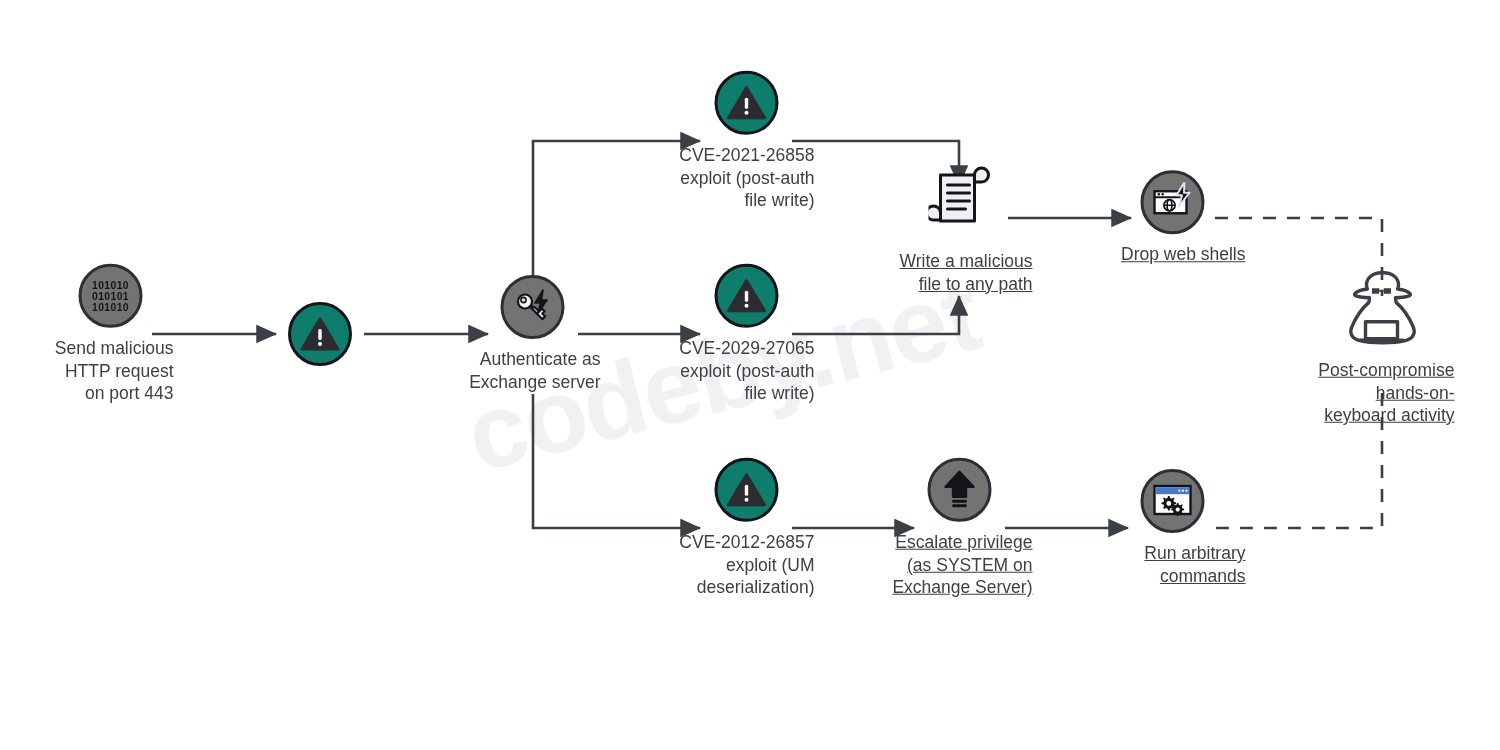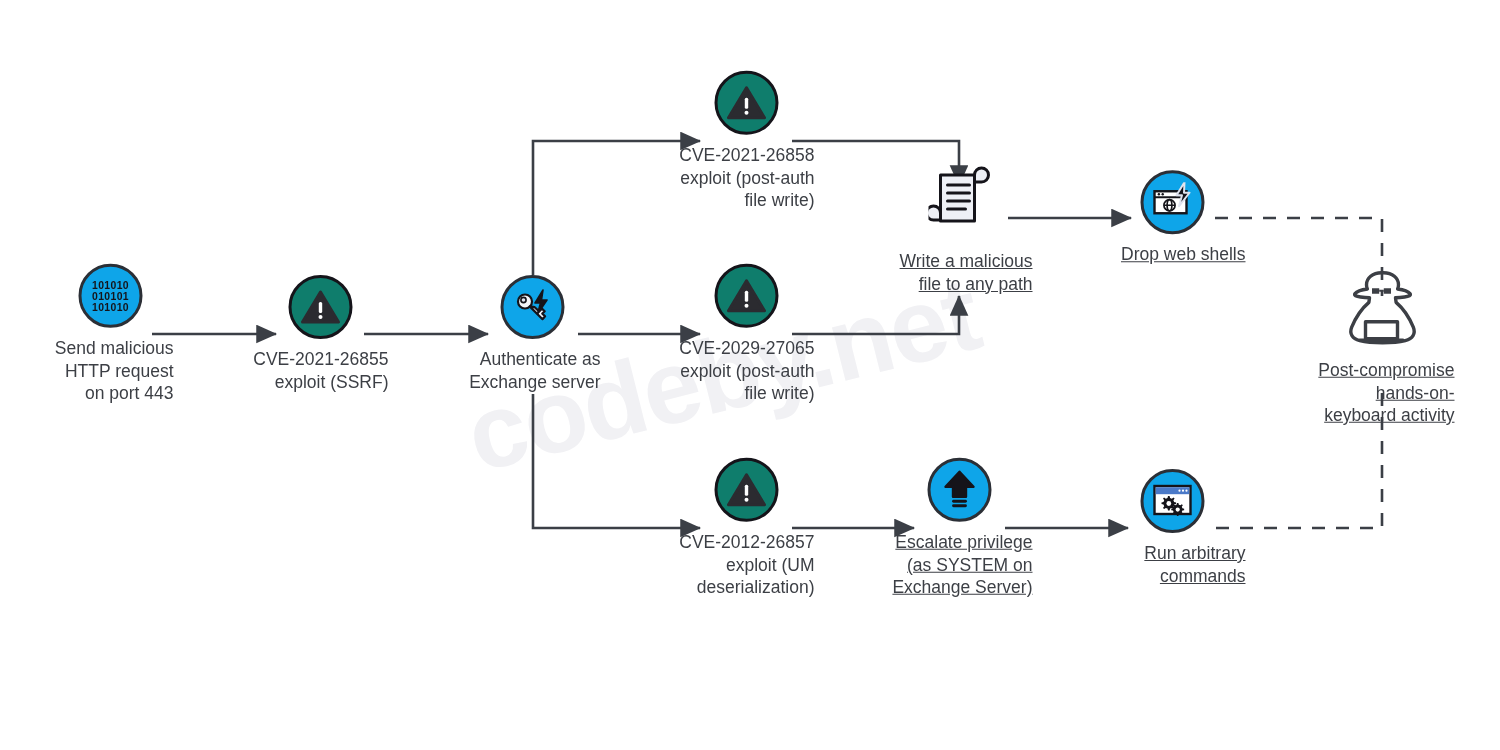--- a/index.html
+++ b/index.html
@@ -7,21 +7,21 @@
        font-family:"Liberation Sans","DejaVu Sans",sans-serif;
        -webkit-font-smoothing:antialiased;}
   #stage{position:absolute;inset:0;width:1500px;height:750px;}
   .wm{position:absolute;left:460px;top:200px;width:640px;height:320px;
       transform:rotate(-14deg);transform-origin:center center;
       font-size:104px;font-weight:700;color:#f1f1f4;letter-spacing:-2px;
       user-select:none;pointer-events:none;white-space:nowrap;line-height:320px;}
   .node{position:absolute;transform:translate(-50%,-50%);text-align:right;}
   .disc{width:64px;height:64px;border-radius:50%;box-sizing:border-box;
         margin:0 auto;display:flex;align-items:center;justify-content:center;}
-  .disc.grey{background:#0ea5e9;border:3.5px solid #2b2f36;}
+  .disc.grey{background:#737373;border:3.5px solid #2b2f36;}
   .disc.green{background:#0f7d6c;border:3.5px solid #15141a;}
   .plain{width:96px;height:86px;margin:0 auto;display:flex;align-items:center;justify-content:center;}
   .lbl{margin-top:9px;font-size:17.5px;line-height:22.5px;color:#3c3f45;
        white-space:pre-line;font-weight:400;}
   .lbl.wide{width:230px;margin-left:-83px;text-decoration:underline;}
   .lbl.w200{width:210px;margin-left:-73px;}
   .lbl.w180{width:190px;margin-left:-63px;}
   svg.edges{position:absolute;left:0;top:0;width:1500px;height:750px;
             pointer-events:none;overflow:visible;}
 </style>
@@ -70,22 +70,20 @@
   </div>
 
   <div class="node" style="left:320px;top:334px">
     <div class="disc green">
       <svg width="40" height="36" viewBox="0 0 40 36">
         <path d="M20 3 L38 33 L2 33 Z" fill="#2b2b30" stroke="#2b2b30" stroke-width="3" stroke-linejoin="round"></path>
         <rect x="18.3" y="13" width="3.4" height="11" rx="1.5" fill="#fff"></rect>
         <circle cx="20" cy="28" r="2" fill="#fff"></circle>
       </svg>
     </div>
-    <div class="lbl w200">CVE-2021-26855
-exploit (SSRF)</div>
   </div>
 
   <div class="node" style="left:532px;top:334px">
     <div class="disc grey">
       <svg width="42" height="42" viewBox="0 0 42 42">
         <g stroke="#15141a" stroke-width="2.2" fill="#f4f5f9" stroke-linejoin="round">
           <circle cx="13.5" cy="15.5" r="7"></circle>
           <path d="M18.2 20.4 L31 33.2 L33.6 30.2 L30.8 27.6 L33.2 25.2 L30.4 22.6 L27.6 25.4 L23.2 21.2 Z"></path>
         </g>
         <circle cx="12" cy="14" r="2.6" fill="#dfe3ee" stroke="#15141a" stroke-width="1.6"></circle>

